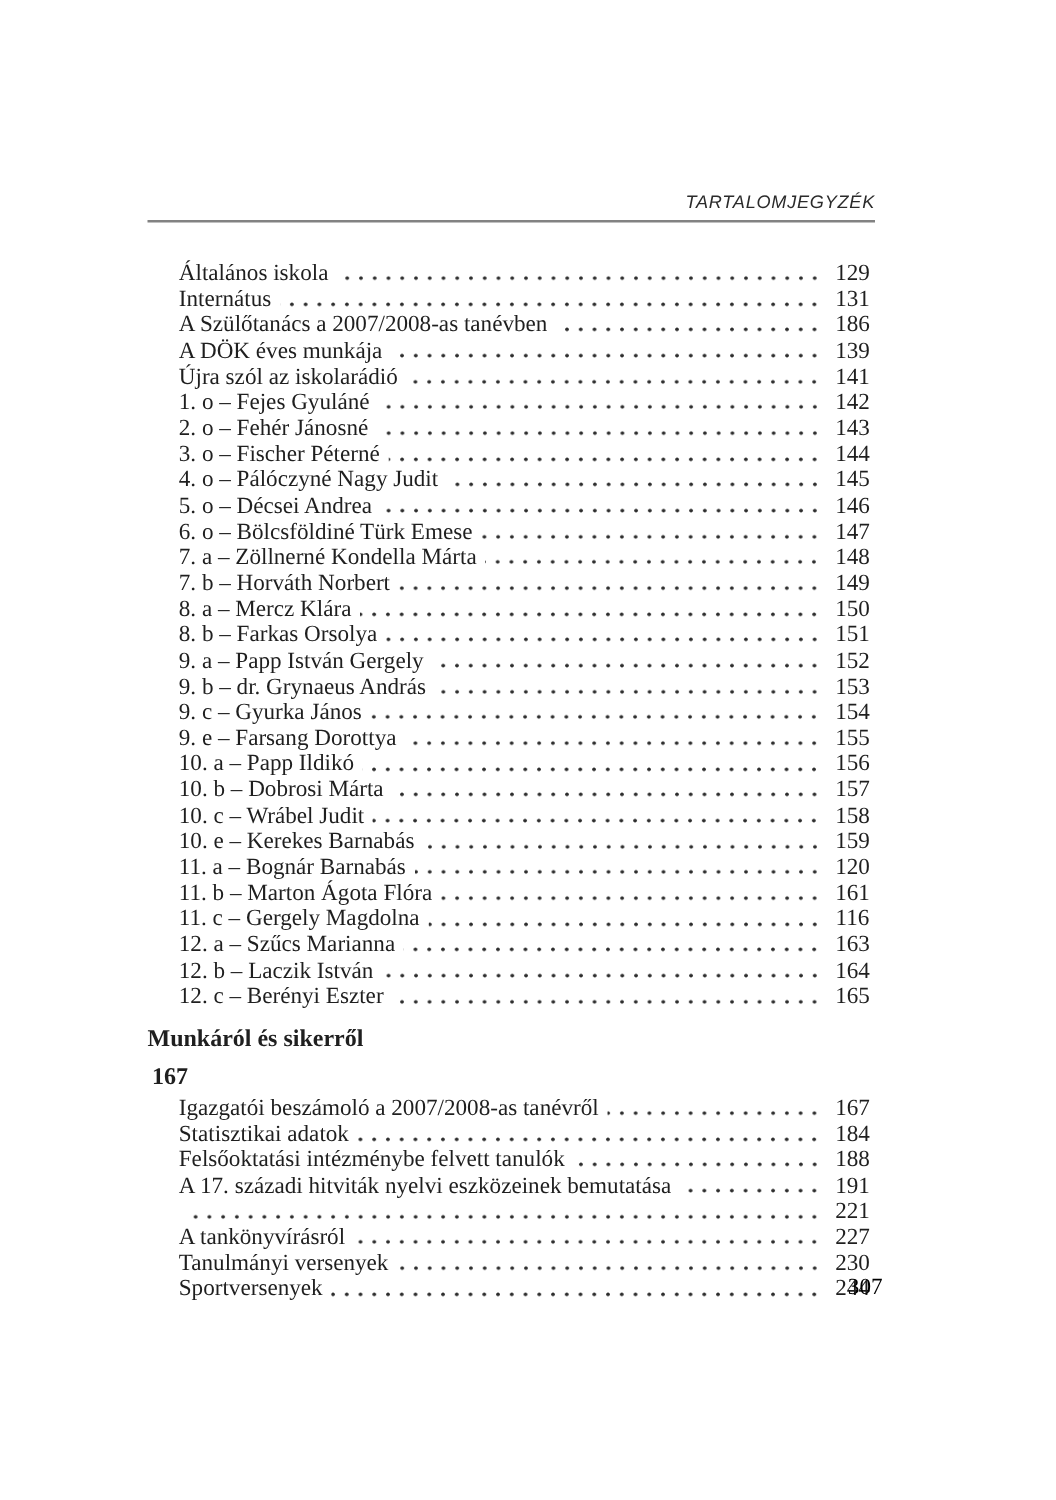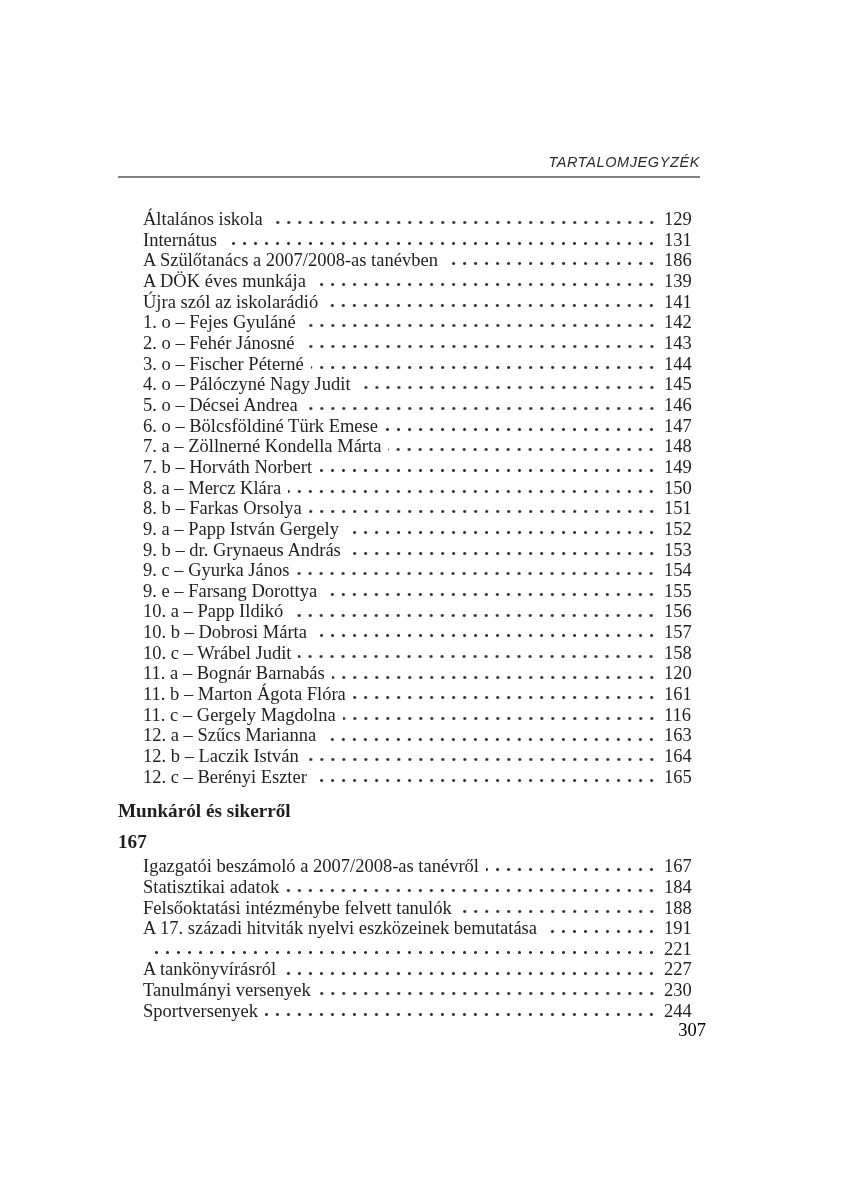--- a/index.html
+++ b/index.html
@@ -51,21 +51,21 @@
     align-self: flex-end;
     height: 5px;
     margin: 0 7px 4.5px 7px;
     background-image: radial-gradient(circle, #2e2e2e 1.15px, rgba(0,0,0,0) 1.7px);
     background-size: 11px 5px;
     background-repeat: repeat-x;
     background-position: right center;
   }
   .toc-page {
     min-width: 36px;
-    text-align: left;
+    text-align: center;
     white-space: nowrap;
   }
   .toc-row.heading {
     padding-left: 0;
     font-weight: bold;
     font-size: 19.2px;
     margin-top: 14px;
     margin-bottom: 4px;
     flex-direction: column;
   }
@@ -217,20 +217,25 @@
         <span class="toc-leader"></span>
         <span class="toc-page">157</span>
       </div>
 
       <div class="toc-row entry">
         <span class="toc-title">10. c – Wrábel Judit</span>
         <span class="toc-leader"></span>
         <span class="toc-page">158</span>
       </div>
 
+      <div class="toc-row entry">
+        <span class="toc-title">10. e – Kerekes Barnabás</span>
+        <span class="toc-leader"></span>
+        <span class="toc-page">159</span>
+      </div>
 
       <div class="toc-row entry">
         <span class="toc-title">11. a – Bognár Barnabás</span>
         <span class="toc-leader"></span>
         <span class="toc-page">120</span>
       </div>
 
       <div class="toc-row entry">
         <span class="toc-title">11. b – Marton Ágota Flóra</span>
         <span class="toc-leader"></span>

